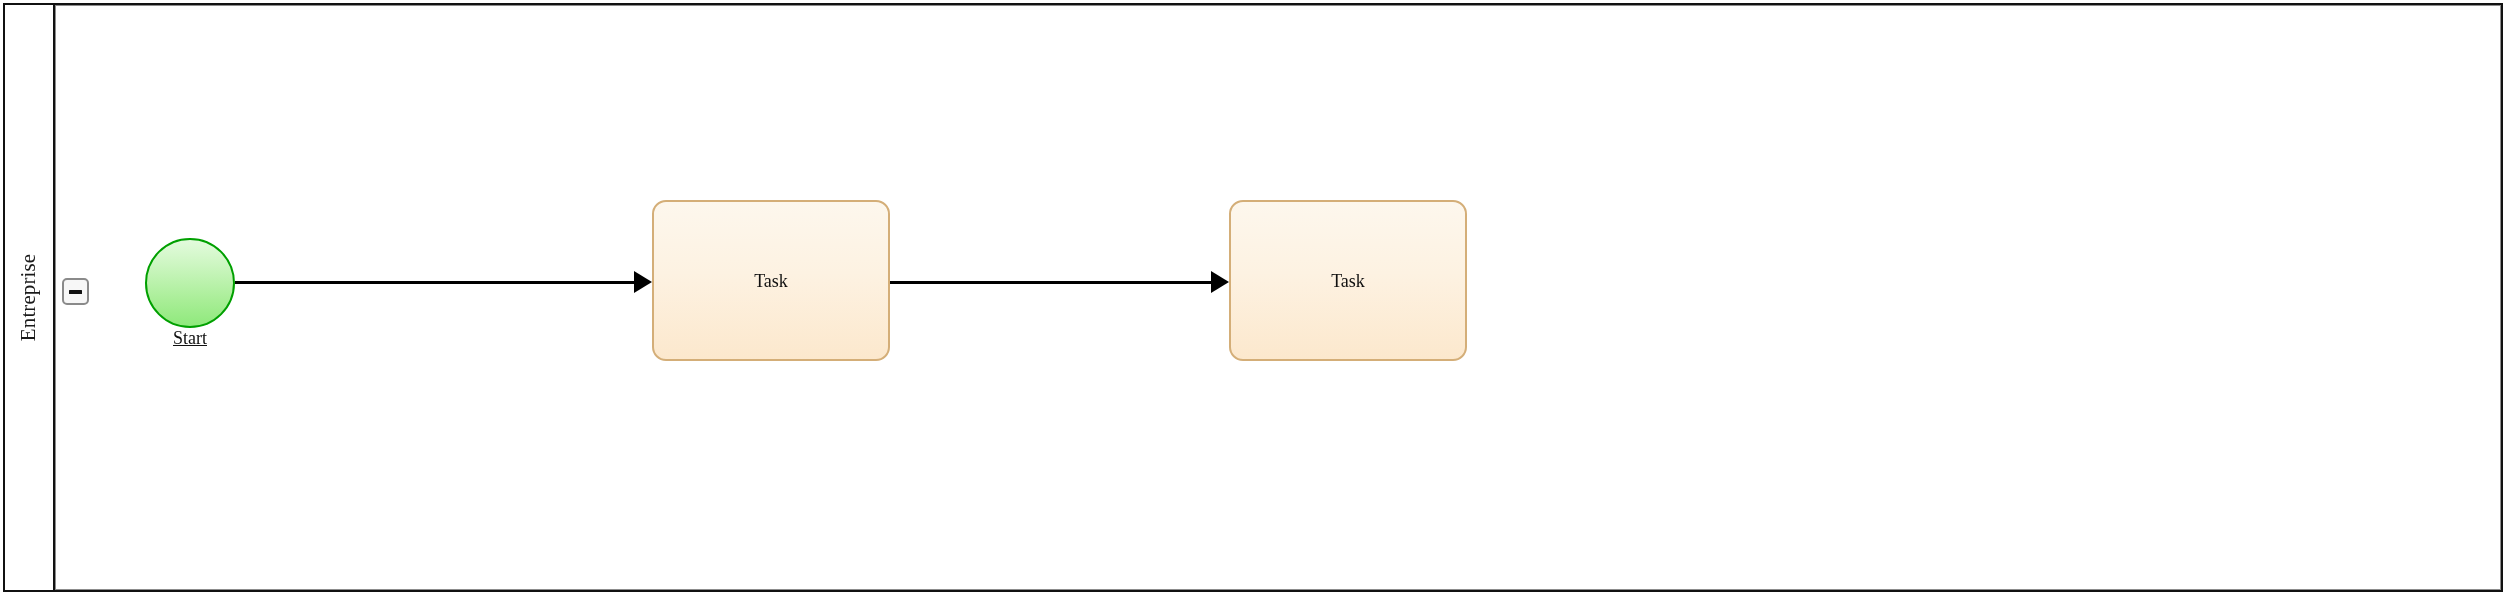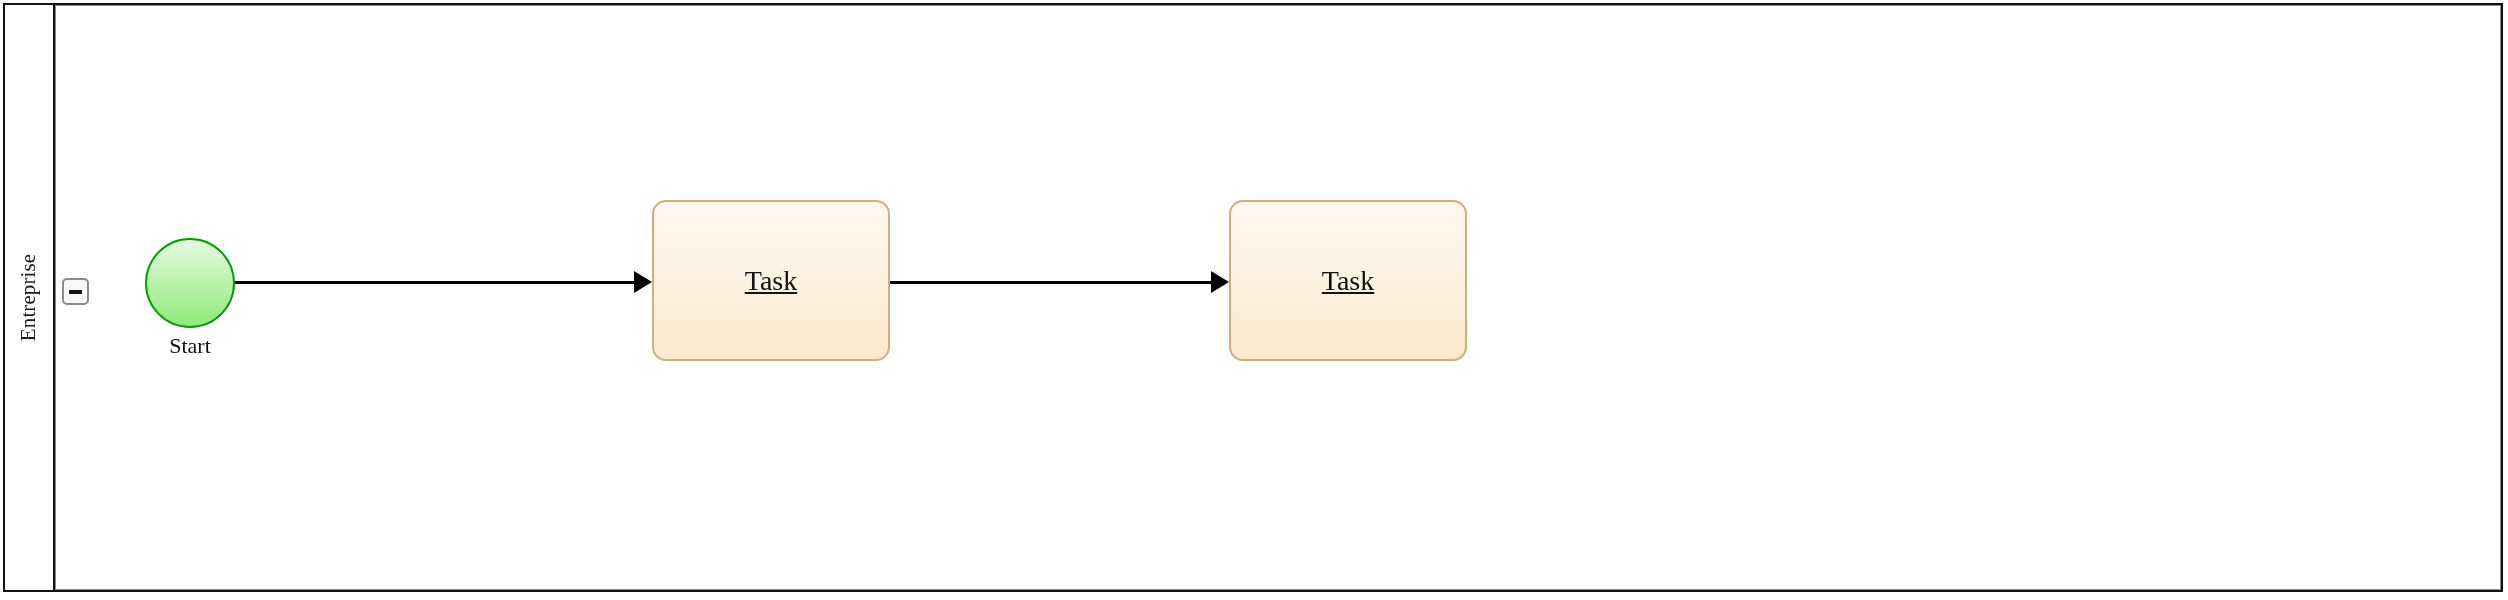--- a/index.html
+++ b/index.html
@@ -112,50 +112,50 @@
     border: 2.5px solid #00a000;
     background: linear-gradient(to bottom,
                   #e3fbdd 0%,
                   #cdf6c2 28%,
                   #a9ee97 70%,
                   #8fe97c 100%);
   }
   .start-event-label {
     position: absolute;
     left: 50%;
-    top: 97px;
+    top: 91px;
     transform: translateX(-50%);
     white-space: nowrap;
-    font-size: 22px;
+    font-size: 18px;
     line-height: 1;
     color: #111111;
+    text-decoration: underline;
   }
 
   
   .task {
     position: absolute;
     width: 238px;
     height: 161px;
     box-sizing: border-box;
     border: 2px solid #d4ae78;
     border-radius: 14px;
     background: linear-gradient(to bottom,
                   #fdf7ed 0%,
                   #fdf2e2 45%,
                   #fce8cd 100%);
     display: flex;
     align-items: center;
     justify-content: center;
   }
   .task-label {
-    font-size: 28px;
+    font-size: 18px;
     line-height: 1;
     color: #111111;
     white-space: nowrap;
-    text-decoration: underline;
   }
   #task-1 { left: 652px; top: 200px; }
   #task-2 { left: 1229px; top: 200px; }
 
   
   .flow {
     position: absolute;
     height: 3px;
     background: #000000;
     top: 281px;

